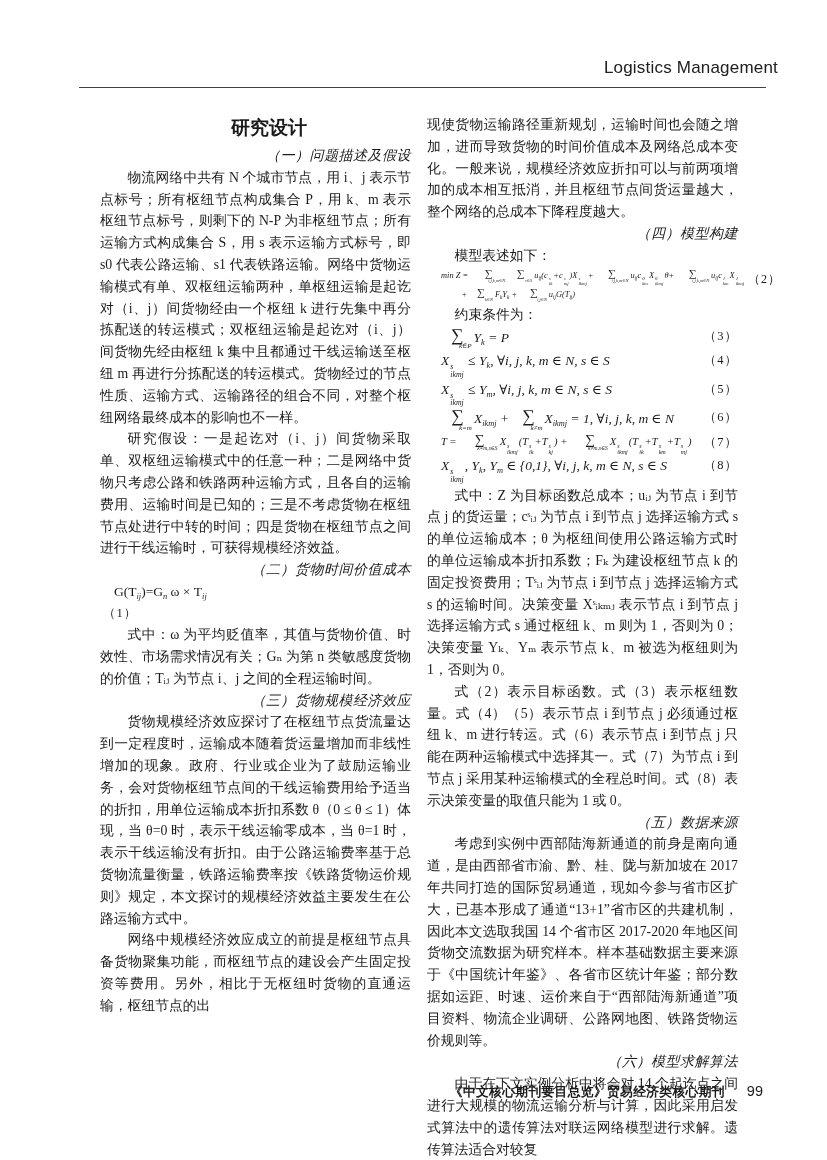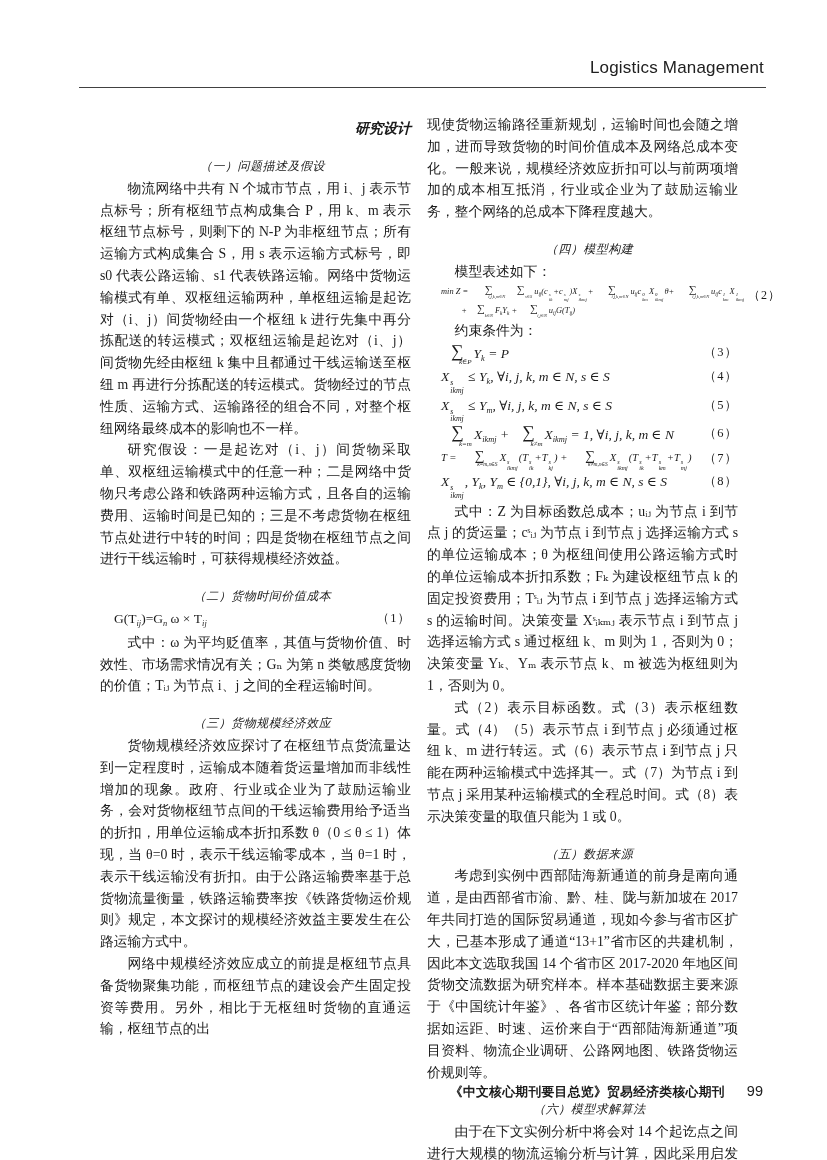--- a/index.html
+++ b/index.html
@@ -7,50 +7,50 @@
   body {
     background:#ffffff;
     font-family:"Liberation Serif","DejaVu Serif",serif;
     color:#1b1b1b;
     position:relative;
     overflow:hidden;
   }
   .page { position:absolute; inset:0; background:#ffffff; }
 
   .masthead {
-    position:absolute; top:58px; right:63px;
+    position:absolute; top:58px; right:49px;
     font-family:"Liberation Sans","DejaVu Sans",sans-serif;
     font-size:17px; color:#202020; letter-spacing:.2px;
   }
   .rule {
     position:absolute; top:87px; left:79px; right:61px;
     border-top:1.4px solid #414141;
   }
 
   .cols { position:absolute; left:100px; top:114px; width:638px; display:flex; gap:16px; }
   .col  { width:311px; font-size:13.8px; line-height:21.8px; text-align:justify; }
 
   .sec-heading {
     font-family:"Liberation Sans","DejaVu Sans",sans-serif;
-    font-size:14px; font-weight:700; line-height:24px;
-    margin:2px 0 5px 27px; text-align:right;font-style:italic;
+    font-size:19px; font-weight:700; line-height:24px;
+    margin:2px 0 5px 27px; text-align:center;
   }
   .subheading {
-    font-size:12px; font-weight:400; font-style:italic;
-    margin-left:14px; line-height:21.8px; text-align:center; letter-spacing:.5px;margin-top:16px;
+    font-size:14px; font-weight:400; font-style:italic;
+    margin-left:14px; line-height:21.8px; text-align:right; letter-spacing:.5px;
   }
   .para { text-indent:2em; }
   .para.noindent { text-indent:0; }
 
   .formula {
     display:flex; align-items:flex-start;
     font-style:italic; font-size:13.5px; line-height:1.55;
     margin:1px 0;
   }
-  .formula.roman { font-style:normal; }
+  .formula.roman { font-style:normal;flex-direction:column; }
   .formula .f-body { flex:1; white-space:nowrap; padding-left:14px; }
   .formula .f-num  { font-style:normal; font-size:12.5px; margin-left:3px; letter-spacing:1px; white-space:nowrap; }
   .formula.sm  { font-size:8.4px; line-height:1.9; }
   .formula.sm .f-num { font-size:12px; }
   .formula.sm .f-line + .f-line { padding-left:2.4em; }
   .formula.md7 { font-size:10.6px; }
   .f-line { display:block; }
 
   .f-body sub { font-size:.62em; vertical-align:-0.35em; font-style:italic; }
 
@@ -94,21 +94,21 @@
             <span class="f-line"><span>G(T</span><sub>ij</sub><span>)=G</span><sub>n</sub><span> ω × T</span><sub>ij</sub></span>
           </span>
           <span class="f-num">（1）</span>
         </div>
         <p class="para">式中：ω 为平均贬值率，其值与货物价值、时效性、市场需求情况有关；Gₙ 为第 n 类敏感度货物的价值；Tᵢⱼ 为节点 i、j 之间的全程运输时间。</p>
         <h3 class="subheading">（三）货物规模经济效应</h3>
         <p class="para">货物规模经济效应探讨了在枢纽节点货流量达到一定程度时，运输成本随着货运量增加而非线性增加的现象。政府、行业或企业为了鼓励运输业务，会对货物枢纽节点间的干线运输费用给予适当的折扣，用单位运输成本折扣系数 θ（0 ≤ θ ≤ 1）体现，当 θ=0 时，表示干线运输零成本，当 θ=1 时，表示干线运输没有折扣。由于公路运输费率基于总货物流量衡量，铁路运输费率按《铁路货物运价规则》规定，本文探讨的规模经济效益主要发生在公路运输方式中。</p>
         <p class="para">网络中规模经济效应成立的前提是枢纽节点具备货物聚集功能，而枢纽节点的建设会产生固定投资等费用。另外，相比于无枢纽时货物的直通运输，枢纽节点的出</p>
       </div>
     <div class="col" id="col-right">
-        <p class="para noindent">现使货物运输路径重新规划，运输时间也会随之增加，进而导致货物的时间价值成本及网络总成本变化。一般来说，规模经济效应折扣可以与前两项增加的成本相互抵消，行业或企业为了鼓励运输业务，整个网络的总成本下降程度越大。</p>
+        <p class="para noindent">现使货物运输路径重新规划，运输时间也会随之增加，进而导致货物的时间价值成本及网络总成本变化。一般来说，规模经济效应折扣可以与前两项增加的成本相互抵消，并且枢纽节点间货运量越大，整个网络的总成本下降程度越大。</p>
         <h3 class="subheading">（四）模型构建</h3>
         <p class="para">模型表述如下：</p>
         <div class="formula sm">
           <span class="f-body">
             <span class="f-line"><span>min Z = </span><span class="bigsum">
                 <span class="sigma">∑</span>
                 <span class="limit">i,j,k,m∈N</span>
               </span><span class="bigsum">
                 <span class="sigma">∑</span>
                 <span class="limit">s∈S</span>

